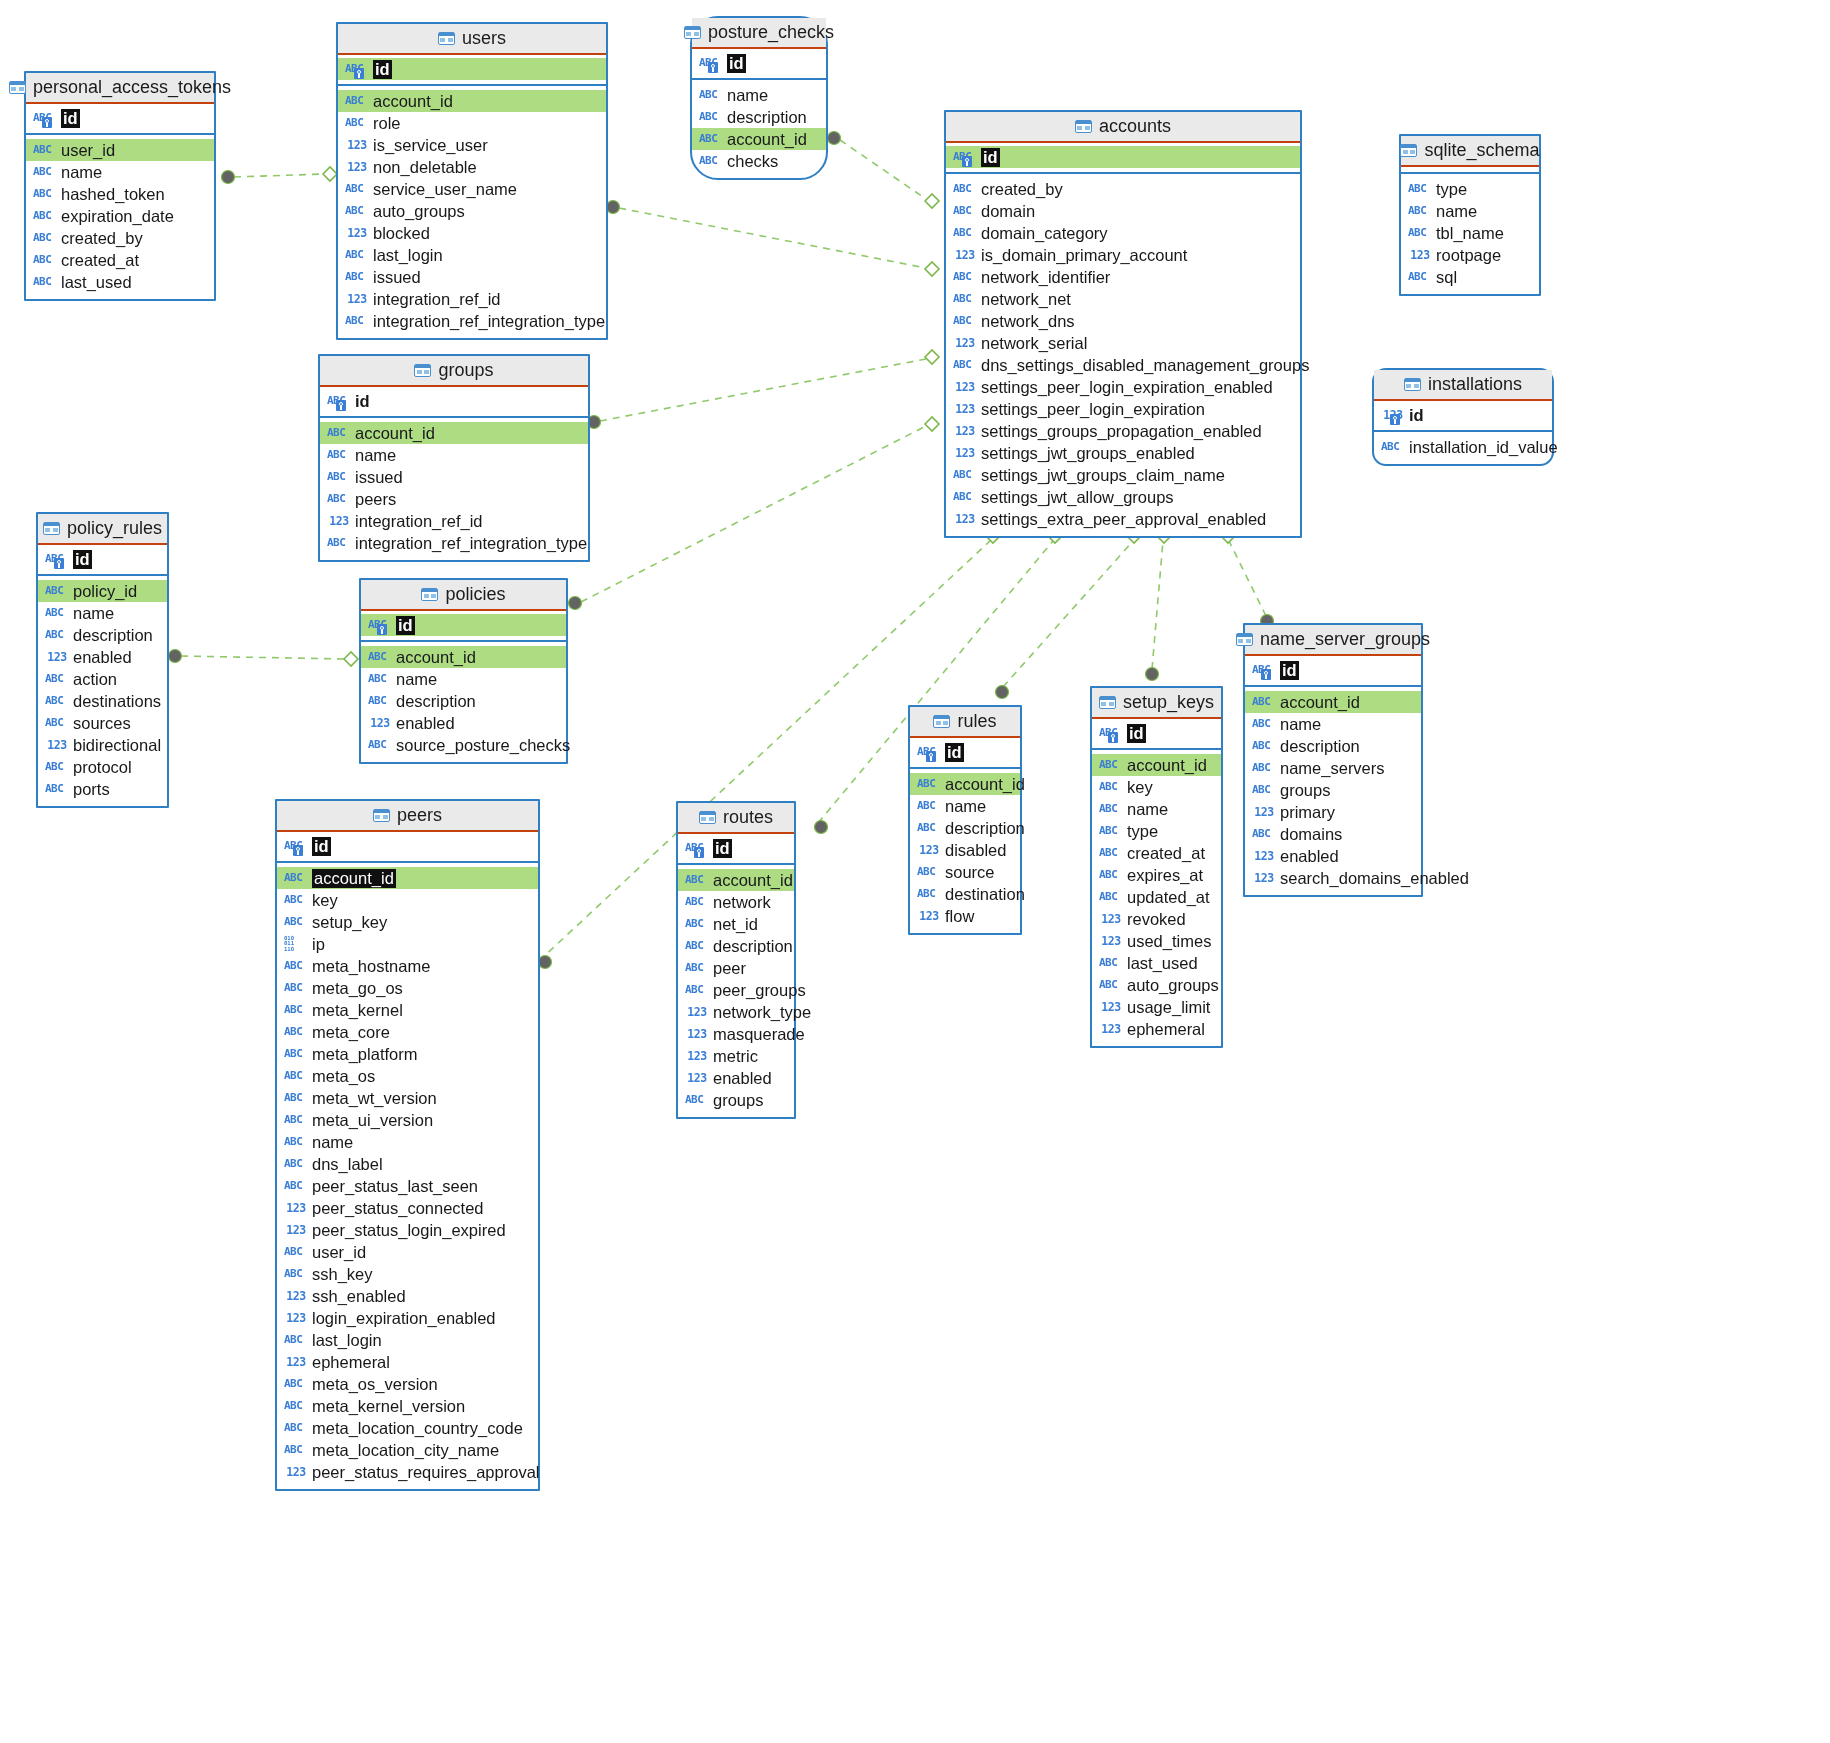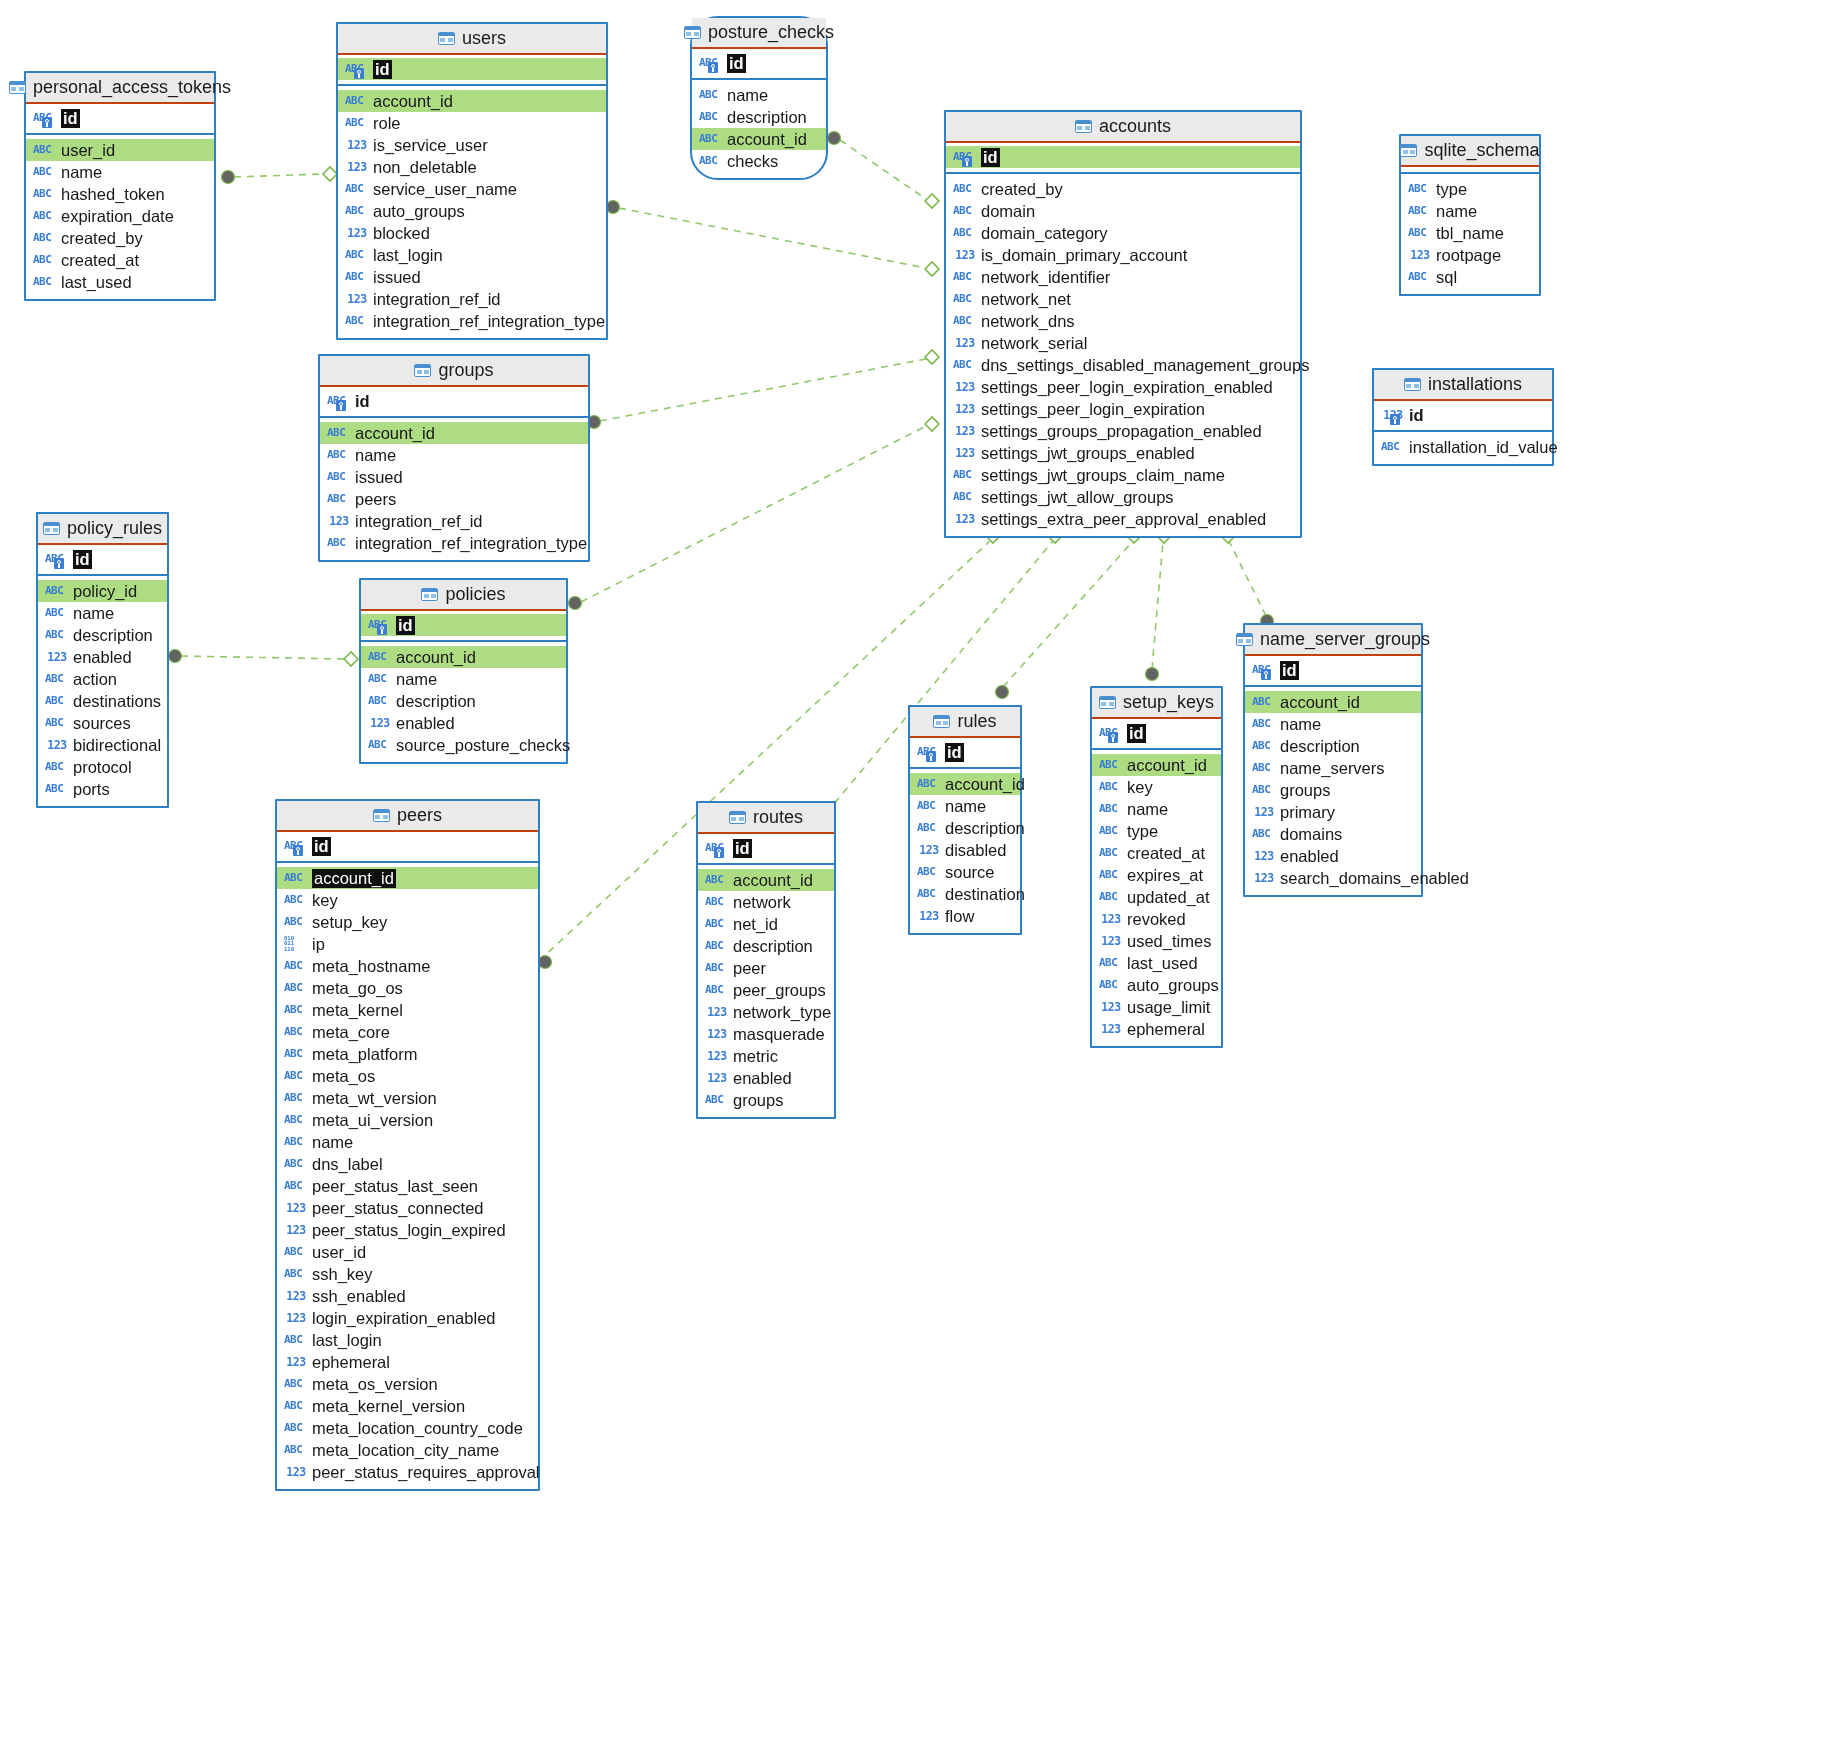--- a/index.html
+++ b/index.html
@@ -388,21 +388,21 @@
         <div class="row">
           <span class="ico ico-123">123</span>
           <span class="lbl">rootpage</span>
         </div>
         <div class="row">
           <span class="ico ico-abc">ABC</span>
           <span class="lbl">sql</span>
         </div>
       </div>
     </div>
-    <div class="tbl" style="left: 1372px; top: 368px; width: 182px;">
+    <div class="tbl" style="left: 1372px; top: 368px; width: 182px; border-radius: 14px;">
       <div class="tbl-head">
         <span class="tblicon">
           <i class="t"></i>
           <i class="c1"></i>
           <i class="c2"></i>
         </span>
         <span>installations</span>
       </div>
       <div class="pk-zone">
         <div class="row">
@@ -678,21 +678,21 @@
         <div class="row">
           <span class="ico ico-abc">ABC</span>
           <span class="lbl">meta_location_city_name</span>
         </div>
         <div class="row">
           <span class="ico ico-123">123</span>
           <span class="lbl">peer_status_requires_approval</span>
         </div>
       </div>
     </div>
-    <div class="tbl" style="left: 696px; top: 801px; width: 140px;">
+    <div class="tbl" style="left: 676px; top: 801px; width: 120px;">
       <div class="tbl-head">
         <span class="tblicon">
           <i class="t"></i>
           <i class="c1"></i>
           <i class="c2"></i>
         </span>
         <span>routes</span>
       </div>
       <div class="pk-zone">
         <div class="row">

